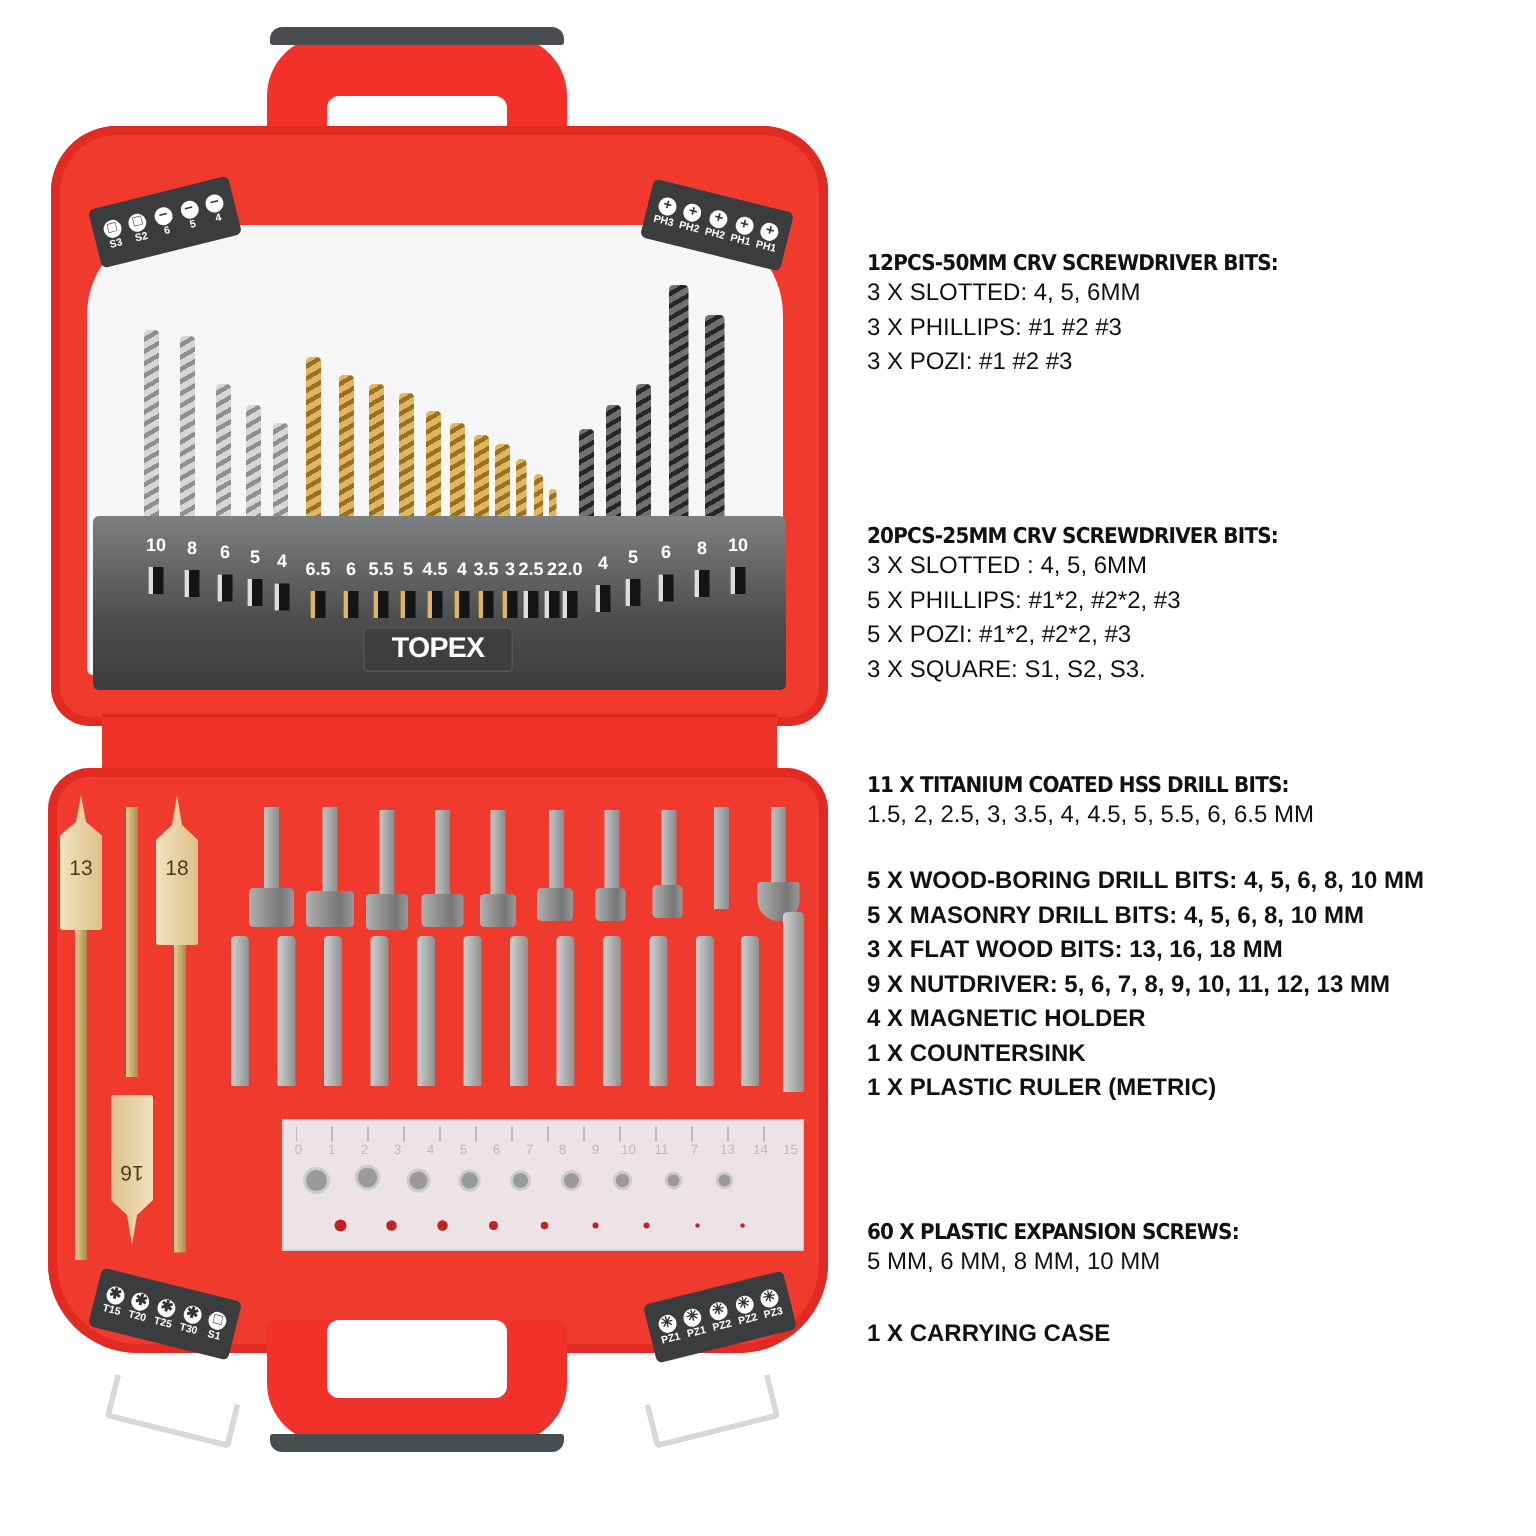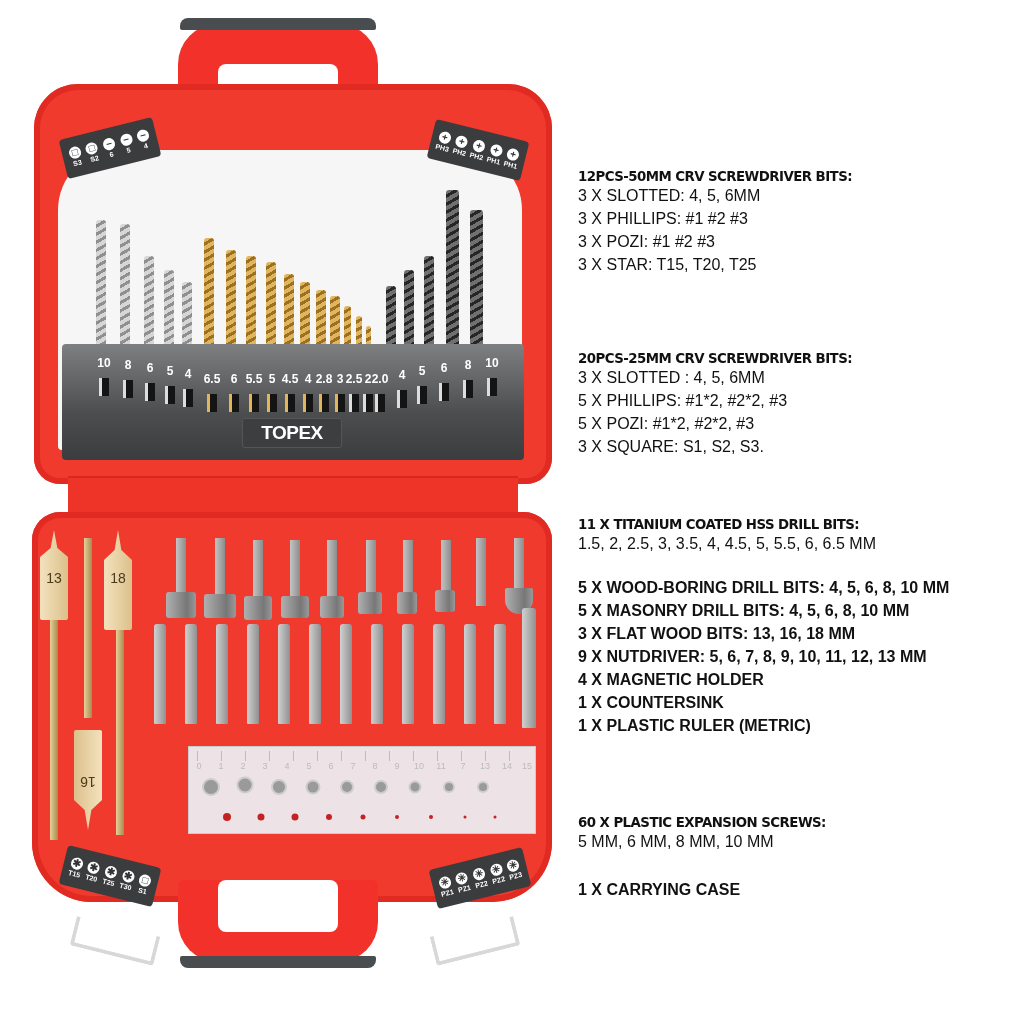--- a/index.html
+++ b/index.html
@@ -236,21 +236,21 @@
       <span class="size" style="left:66px;top:6px;">8</span>
       <span class="size" style="left:88px;top:9px;">6</span>
       <span class="size" style="left:108px;top:12px;">5</span>
       <span class="size" style="left:126px;top:15px;">4</span>
       <span class="size" style="left:150px;top:20px;">6.5</span>
       <span class="size" style="left:172px;top:20px;">6</span>
       <span class="size" style="left:192px;top:20px;">5.5</span>
       <span class="size" style="left:210px;top:20px;">5</span>
       <span class="size" style="left:228px;top:20px;">4.5</span>
       <span class="size" style="left:246px;top:20px;">4</span>
-      <span class="size" style="left:262px;top:20px;">2.8</span>
+      <span class="size" style="left:262px;top:20px;">3.5</span>
       <span class="size" style="left:278px;top:20px;">3</span>
       <span class="size" style="left:292px;top:20px;">2.5</span>
       <span class="size" style="left:306px;top:20px;">2</span>
       <span class="size" style="left:318px;top:20px;">2.0</span>
       <span class="size" style="left:340px;top:16px;">4</span>
       <span class="size" style="left:360px;top:12px;">5</span>
       <span class="size" style="left:382px;top:9px;">6</span>
       <span class="size" style="left:406px;top:6px;">8</span>
       <span class="size" style="left:430px;top:4px;">10</span>
     </div>
@@ -424,21 +424,20 @@
   <div class="clip" style="left:72px;top:926px;transform:rotate(14deg);"></div>
   <div class="clip" style="left:432px;top:926px;transform:rotate(-14deg);"></div>
 </div>
 
 <div class="specs">
   <div class="sec" style="top:0px;">
     <div class="sec-title">12PCS-50MM CRV SCREWDRIVER BITS:</div>
     <div class="line">3 X SLOTTED: 4, 5, 6MM</div>
     <div class="line">3 X PHILLIPS: #1 #2 #3</div>
     <div class="line">3 X POZI: #1 #2 #3</div>
-    <div class="line">3 X STAR: T15, T20, T25</div>
   </div>
 
   <div class="sec" style="top:182px;">
     <div class="sec-title">20PCS-25MM CRV SCREWDRIVER BITS:</div>
     <div class="line">3 X SLOTTED : 4, 5, 6MM</div>
     <div class="line">5 X PHILLIPS: #1*2, #2*2, #3</div>
     <div class="line">5 X POZI: #1*2, #2*2, #3</div>
     <div class="line">3 X SQUARE: S1, S2, S3.</div>
   </div>
 

